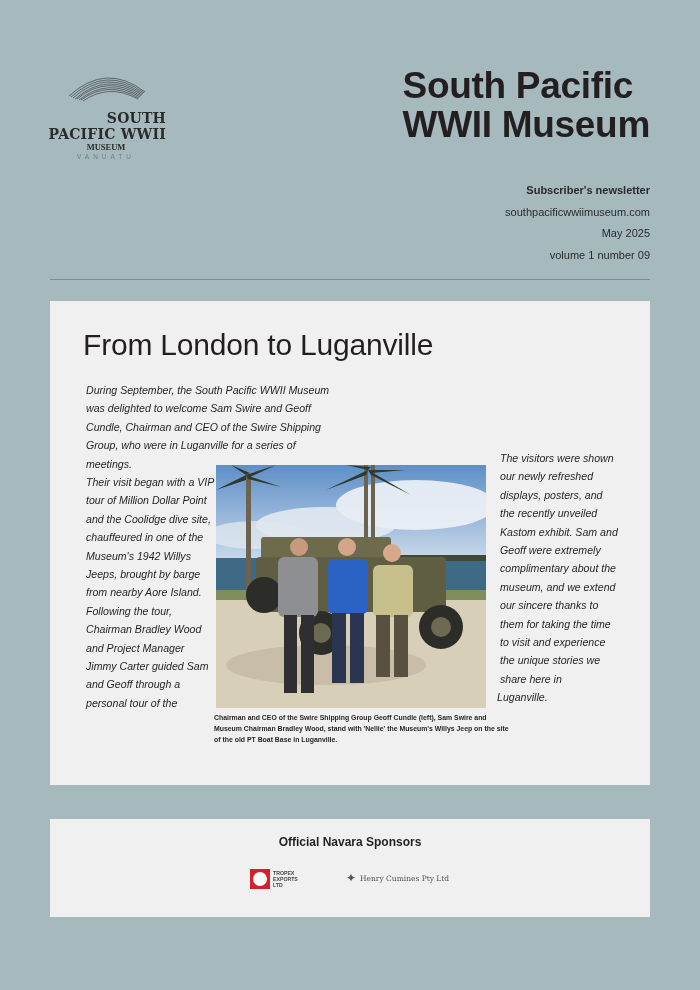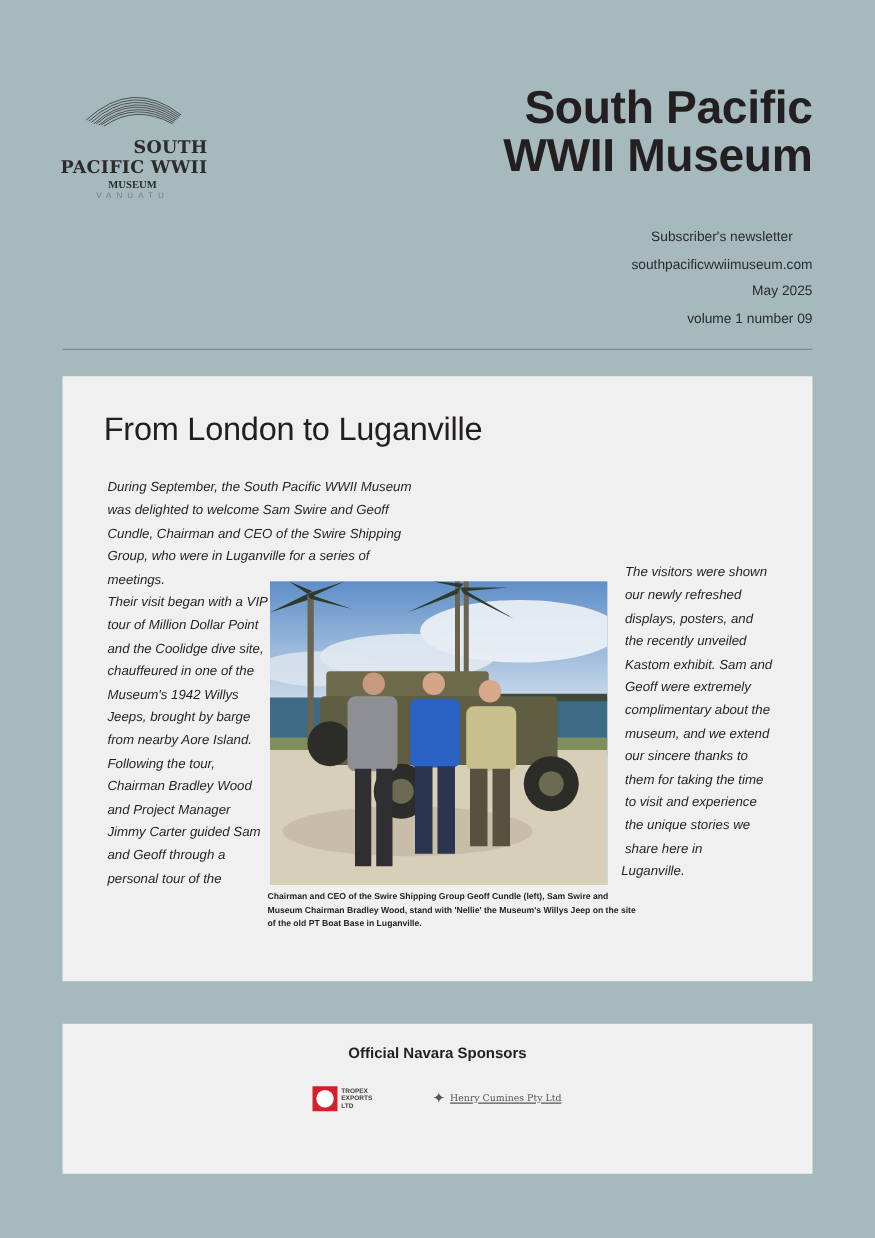--- a/index.html
+++ b/index.html
@@ -6,48 +6,48 @@
   body {
     width: 700px; height: 990px; background: #a6babe; position: relative; overflow: hidden;
     font-family: "Liberation Sans", "DejaVu Sans", sans-serif; color: #231f20;
   }
   .logo { position: absolute; left: 46px; top: 70px; width: 120px; text-align: center; }
   .logo svg { display: block; margin: 0 auto; }
   .logo .l1 { font-family: "DejaVu Serif", serif; font-weight: bold; font-size: 14px; letter-spacing: 0.2px; color: #2b2b2b; margin-top: 8px; text-align: right; }
   .logo .l2 { font-family: Liberation Serif, serif; font-weight: bold; font-size: 8.5px; color: #2b2b2b; margin-top: 0px; }
   .logo .l3 { font-size: 6.5px; letter-spacing: 4px; color: #6f8084; margin-top: 1px; }
 
-  .masthead { position: absolute; right: 50px; top: 66px; text-align: right; }
+  .masthead { position: absolute; right: 50px; top: 66px; text-align: left; }
   .masthead .title { font-family: "Liberation Sans", sans-serif; font-weight: bold; font-size: 37px; line-height: 39px; color: #231f20; letter-spacing: -0.3px; }
   .meta { position: absolute; right: 50px; top: 180px; text-align: right; font-size: 11px; line-height: 21.5px; color: #2a2a2a; }
-  .meta .sub { font-weight: normal; text-align: center; }
+  .meta .sub { font-weight: bold; }
 
   .rule { position: absolute; left: 50px; top: 279px; width: 600px; height: 1px; background: #7b8f92; }
 
   .article { position: absolute; left: 50px; top: 301px; width: 600px; height: 484px; background: #f0f0f0; }
-  .headline { position: absolute; left: 33px; top: 27px; font-size: 26px; font-weight: normal; color: #231f20; letter-spacing: -0.2px; margin: 0; }
+  .headline { position: absolute; left: 33px; top: 27px; font-size: 30px; font-weight: normal; color: #231f20; letter-spacing: -0.2px; margin: 0; }
   .p { position: absolute; font-size: 10.6px; line-height: 18.4px; color: #231f20; margin: 0; font-style: italic; }
   .p1 { left: 36px; top: 80px; width: 250px; }
   .p2 { left: 36px; top: 172px; width: 130px; }
   .p3 { left: 326px; top: 80px; width: 250px; }
   .p4 { left: 450px; top: 148px; width: 120px; }
   .p4 .last { margin-left: -3px; }
 
   .photo { position: absolute; left: 166px; top: 164px; width: 270px; height: 243px; overflow: hidden; background: #9ec0dd; }
   .caption { position: absolute; left: 164px; top: 411px; width: 300px; font-size: 6.9px; line-height: 11px; color: #231f20; font-weight: bold; }
 
-  .sponsors { position: absolute; left: 50px; top: 819px; width: 600px; height: 120px; background: #f0f0f0; }
+  .sponsors { position: absolute; left: 50px; top: 819px; width: 600px; height: 98px; background: #f0f0f0; }
   .sponsors .stitle { position: absolute; left: 0; right: 0; top: 16px; text-align: center; font-size: 12px; font-weight: bold; color: #231f20; }
   .tropex { position: absolute; left: 200px; top: 50px; display: flex; align-items: center; }
   .tropex .box { width: 20px; height: 20px; background: #d4202a; position: relative; }
   .tropex .box::after { content: ""; position: absolute; left: 3px; top: 3px; width: 14px; height: 14px; border-radius: 50%; background: #fff; }
   .tropex .txt { font-size: 5.2px; line-height: 6px; color: #444; margin-left: 3px; font-weight: bold; }
   .henry { position: absolute; left: 296px; top: 52px; display: flex; align-items: center; }
   .henry .star { font-size: 12px; color: #555; }
-  .henry .txt { font-family: "DejaVu Serif", serif; font-size: 7.5px; color: #555; margin-left: 4px; text-decoration: underline; }
+  .henry .txt { font-family: "DejaVu Serif", serif; font-size: 7.5px; color: #555; margin-left: 4px; }
 </style>
 </head>
 <body>
 
 <div class="logo">
   <svg width="90" height="32" viewBox="0 0 90 32">
     <g fill="none" stroke="#2b2b2b" stroke-width="0.6">
       <path d="M8 26 Q45 -8 84 22"></path>
         <path d="M10 27 Q45 -5 83 23"></path>
         <path d="M12 28 Q45 -2 82 24"></path>

